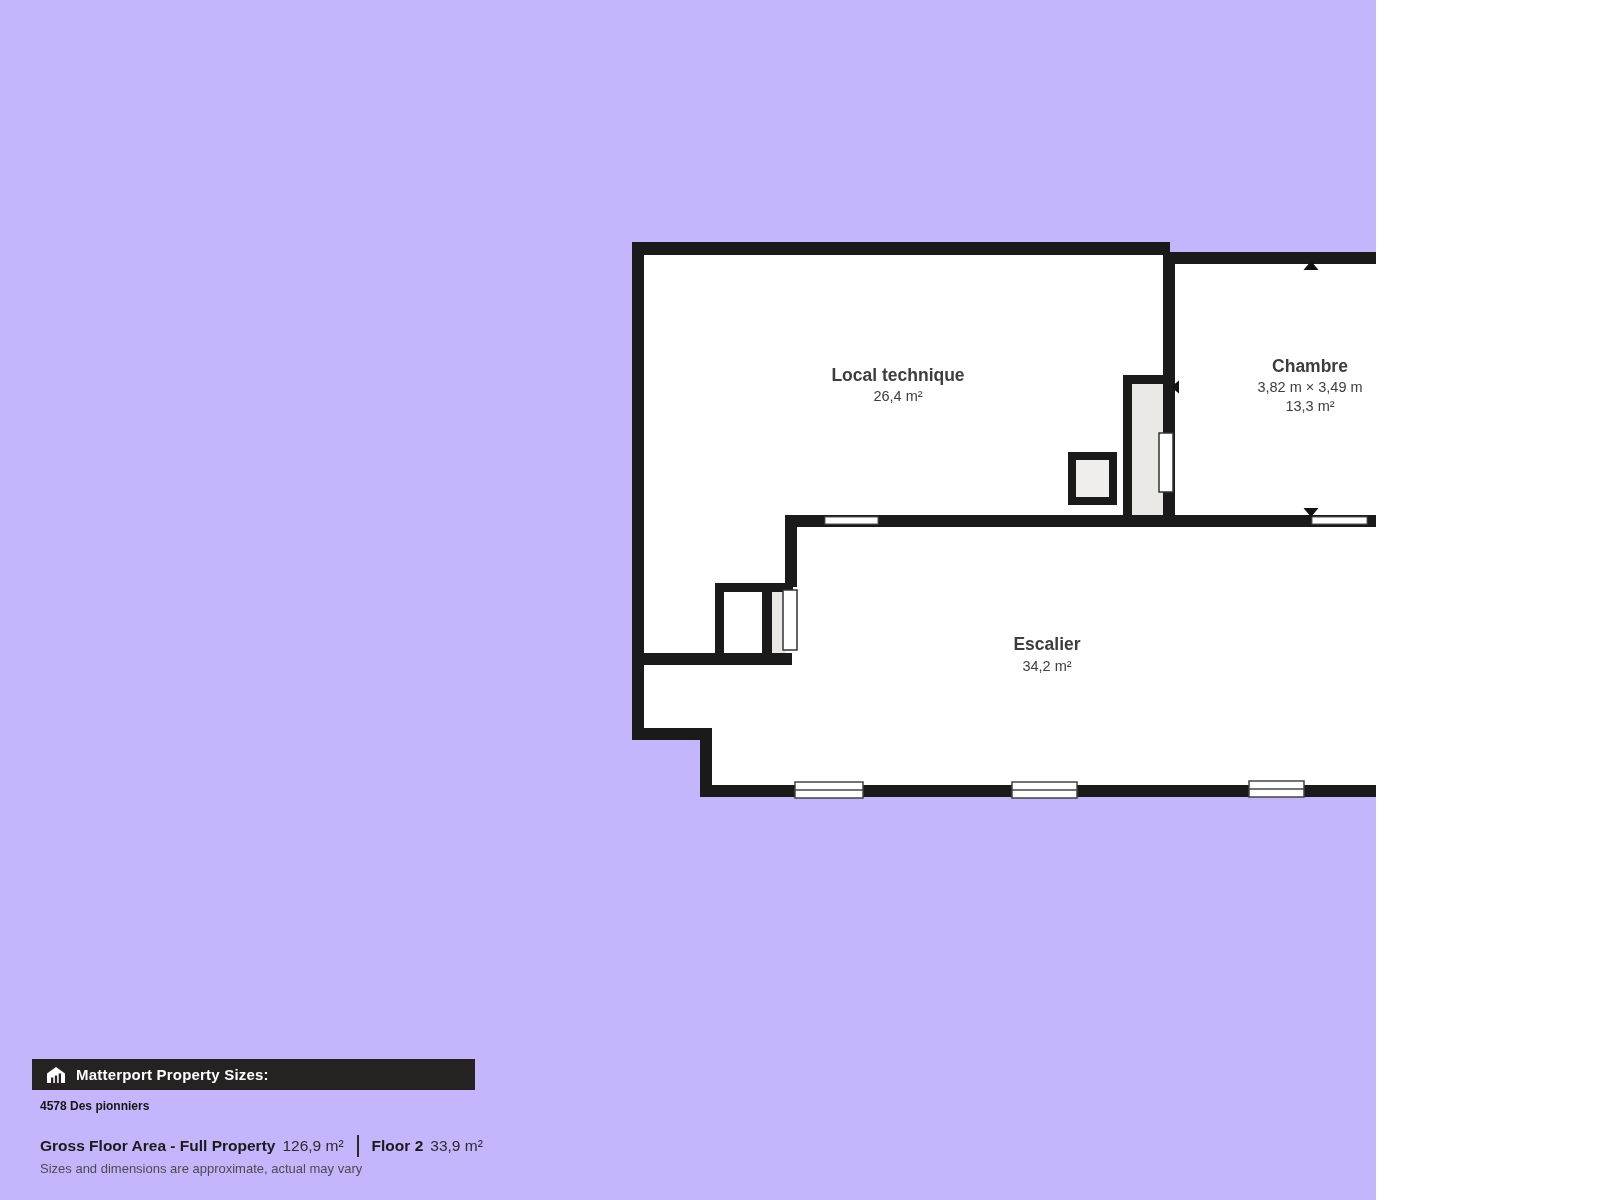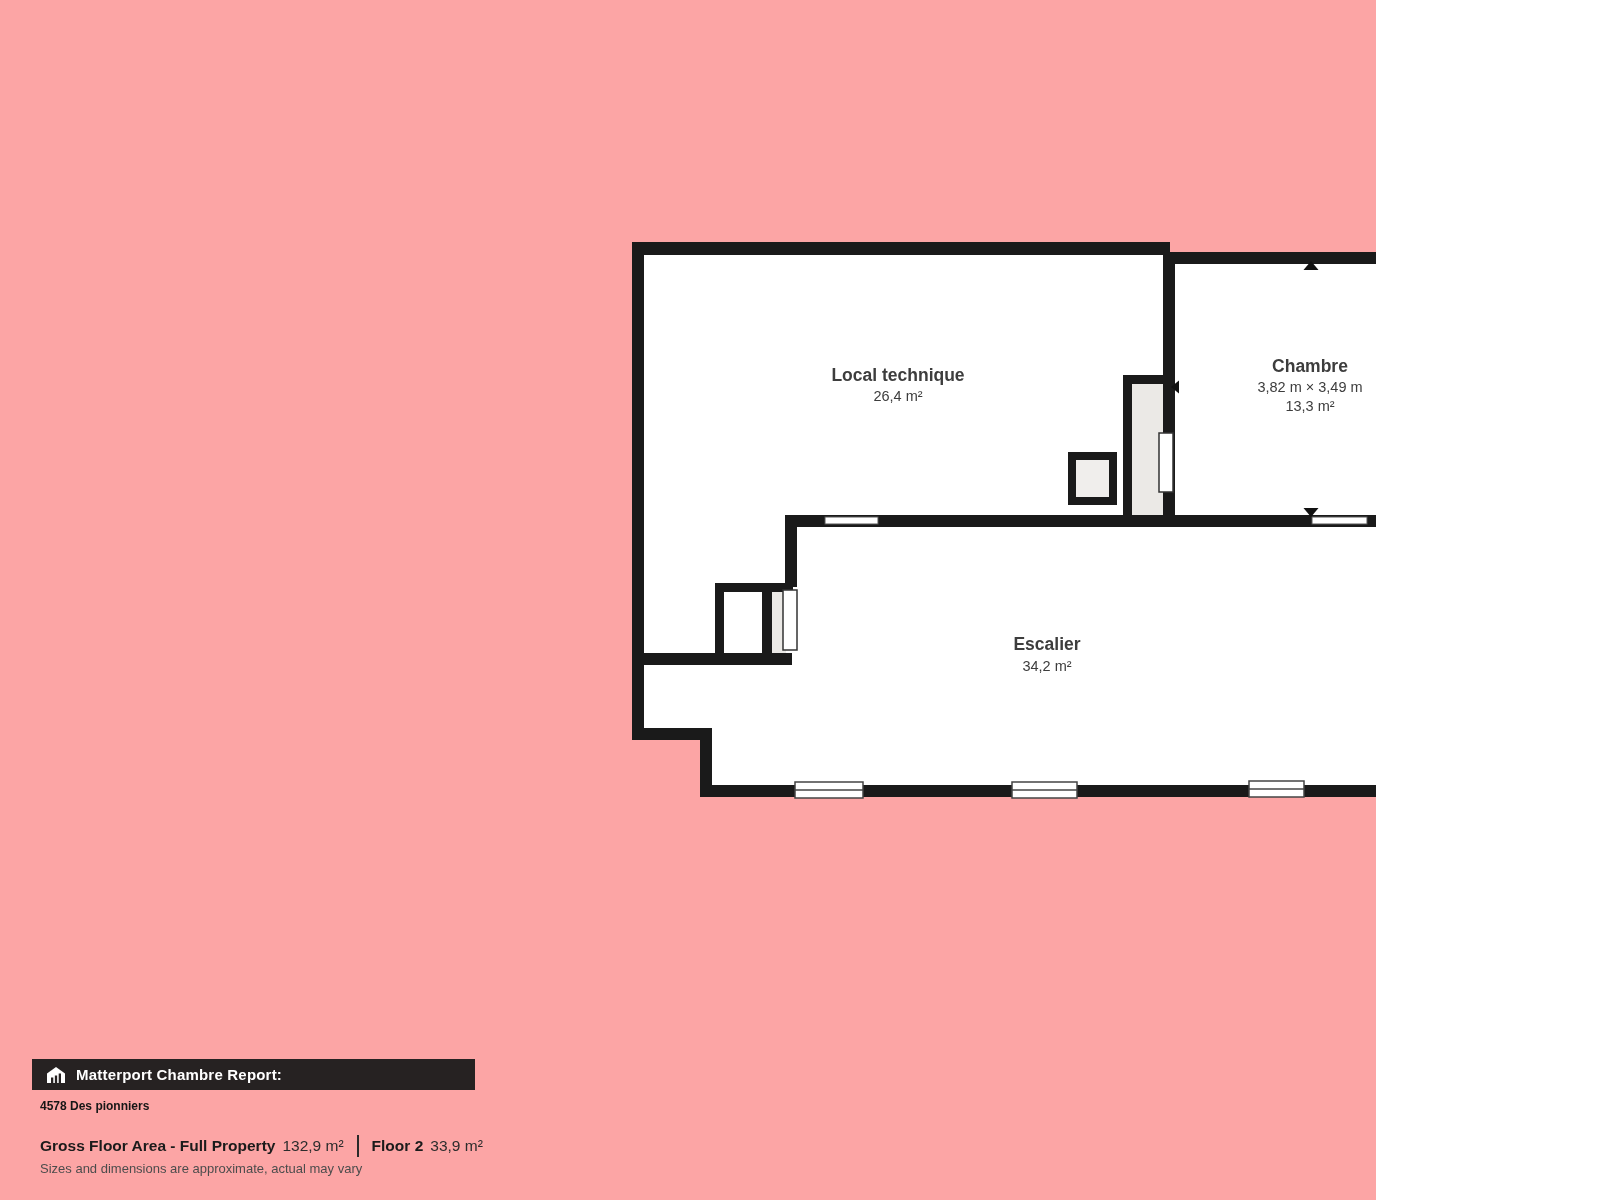--- a/index.html
+++ b/index.html
@@ -1,18 +1,18 @@
 <!DOCTYPE html>
 <html><head>
 <meta charset="utf-8">
 <style>
   html,body{margin:0;padding:0;}
   .screen{
     position:relative;width:1376px;height:1200px;overflow:hidden;
-    background:#fca5a5;
+    background:#c4b5fd;
     font-family:"Liberation Sans", sans-serif;
   }
   svg text{font-family:"Liberation Sans", sans-serif;}
   .room-title{font-size:17.5px;font-weight:bold;fill:#3d3d3d;}
   .room-sub{font-size:14.5px;fill:#3d3d3d;}
   .report-bar{
     position:absolute;left:32px;top:1059px;width:443px;height:31px;
     background:#262222;display:flex;align-items:center;box-sizing:border-box;
     padding-left:15px;gap:11px;
   }
@@ -111,28 +111,28 @@
     </g>
   </svg>
 
   <div class="report-bar">
     <svg width="18" height="16" viewBox="0 0 18 16">
       <polygon points="9,0 18,6.5 18,16 0,16 0,6.5" fill="#ffffff"></polygon>
       <rect x="4" y="10.5" width="2.3" height="5.5" fill="#262222"></rect>
       <rect x="7.85" y="8.5" width="2.3" height="7.5" fill="#262222"></rect>
       <rect x="11.7" y="6.5" width="2.3" height="9.5" fill="#262222"></rect>
     </svg>
-    <span>Matterport Chambre Report:</span>
+    <span>Matterport Property Sizes:</span>
   </div>
 
   <div class="address">4578 Des pionniers</div>
 
   <div class="metrics">
     <span class="b">Gross Floor Area - Full Property</span>
-    <span class="v">132,9 m²</span>
+    <span class="v">126,9 m²</span>
     <span class="sep"></span>
     <span class="b">Floor 2</span>
     <span class="v">33,9 m²</span>
   </div>
 
   <div class="disclaimer">Sizes and dimensions are approximate, actual may vary</div>
 
 
   <div class="qr-box">
     <svg id="qr-svg" width="100" height="100" viewBox="0 0 25 25" shape-rendering="crispEdges">

